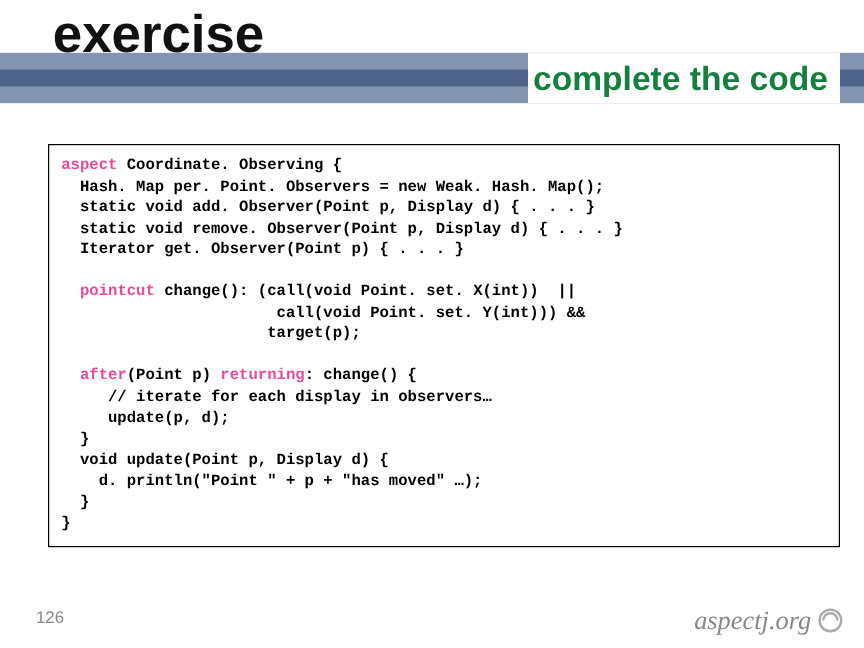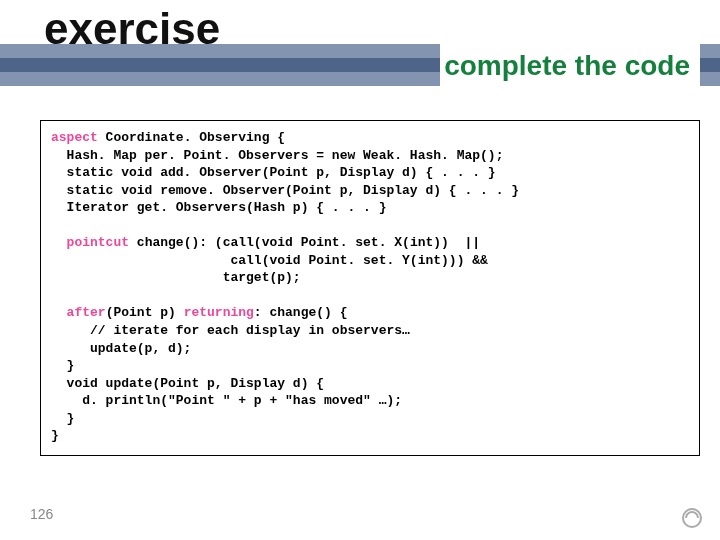--- a/index.html
+++ b/index.html
@@ -31,37 +31,38 @@
     <div class="whiteback"></div>
     <div class="title">exercise</div>
     <div class="subtitle">complete the code</div>
   </div>
 
   <div class="codebox">
 <div class="code"><span class="kw">aspect</span><span> Coordinate. Observing {</span>
 <span>  Hash. Map per. Point. Observers = new Weak. Hash. Map();</span>
 <span>  static void add. Observer(Point p, Display d) { . . . }</span>
 <span>  static void remove. Observer(Point p, Display d) { . . . }</span>
-<span>  Iterator get. Observers(Hash p) { . . . }</span>
+<span>  Iterator get. Observer(Point p) { . . . }</span>
 
   <span class="kw">pointcut</span><span> change(): (call(void Point. set. X(int))  ||</span>
 <span>                       call(void Point. set. Y(int))) &amp;&amp;</span>
 <span>                      target(p);</span>
 
   <span class="kw">after</span><span>(Point p) </span><span class="kw">returning</span><span>: change() {</span>
 <span>     // iterate for each display in observers…</span>
 <span>     update(p, d);</span>
 <span>  }</span>
 <span>  void update(Point p, Display d) {</span>
 <span>    d. println("Point " + p + "has moved" …);</span>
 <span>  }</span>
 <span>}</span></div>
   </div>
 
   <div class="slidenum">126</div>
 
   <div class="logo">
+    <span class="logo-text">aspectj.org</span>
     <svg class="logo-swirl" viewBox="0 0 24 24">
       <circle cx="12" cy="12" r="9" fill="none" stroke="#aaa" stroke-width="2"></circle>
       <path d="M6 12 a6 6 0 0 1 12 0" fill="none" stroke="#aaa" stroke-width="2"></path>
     </svg>
   </div>
 </div>
 
 </body></html>

